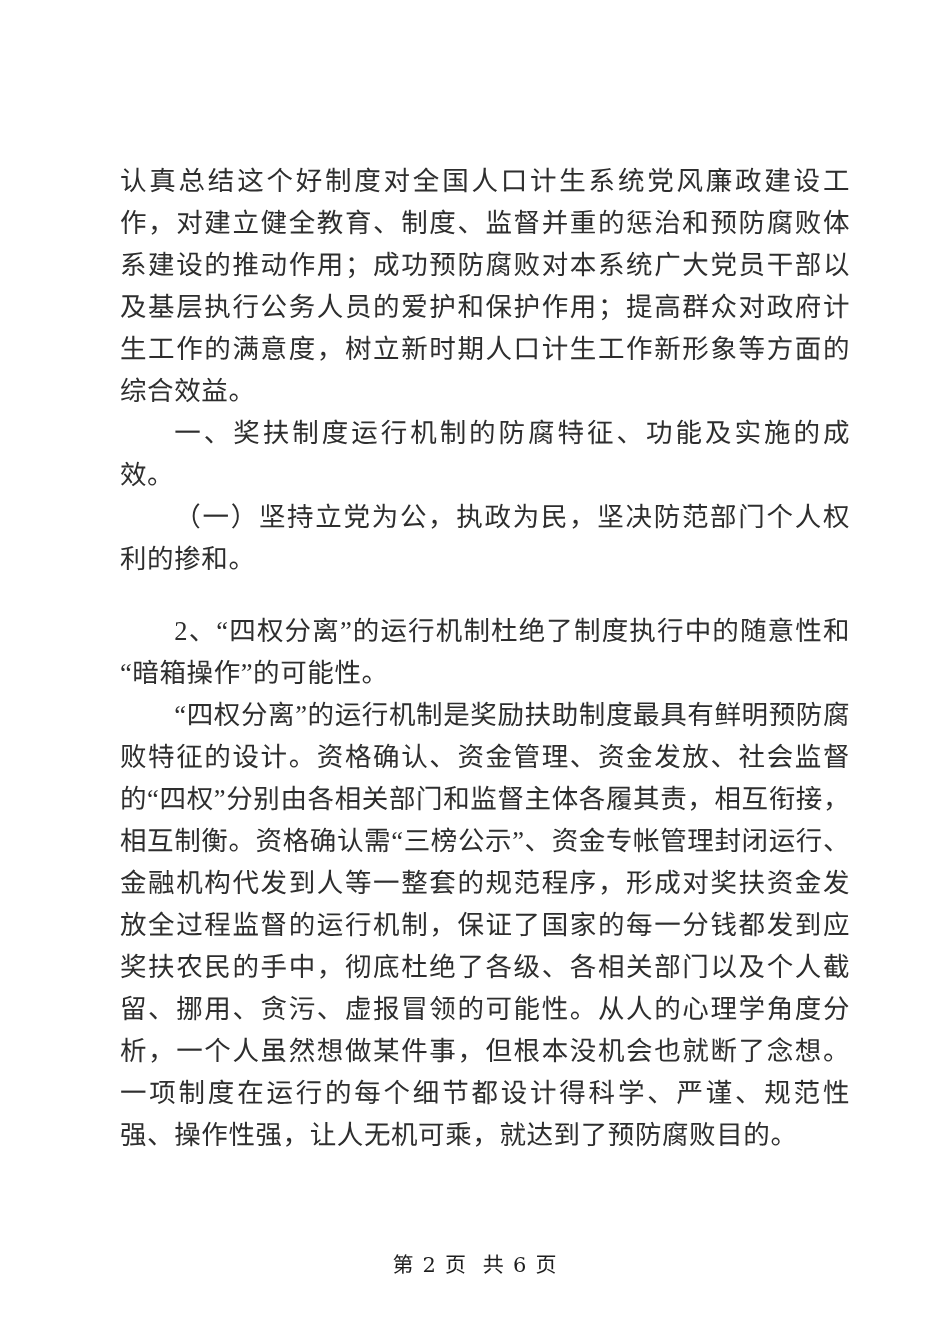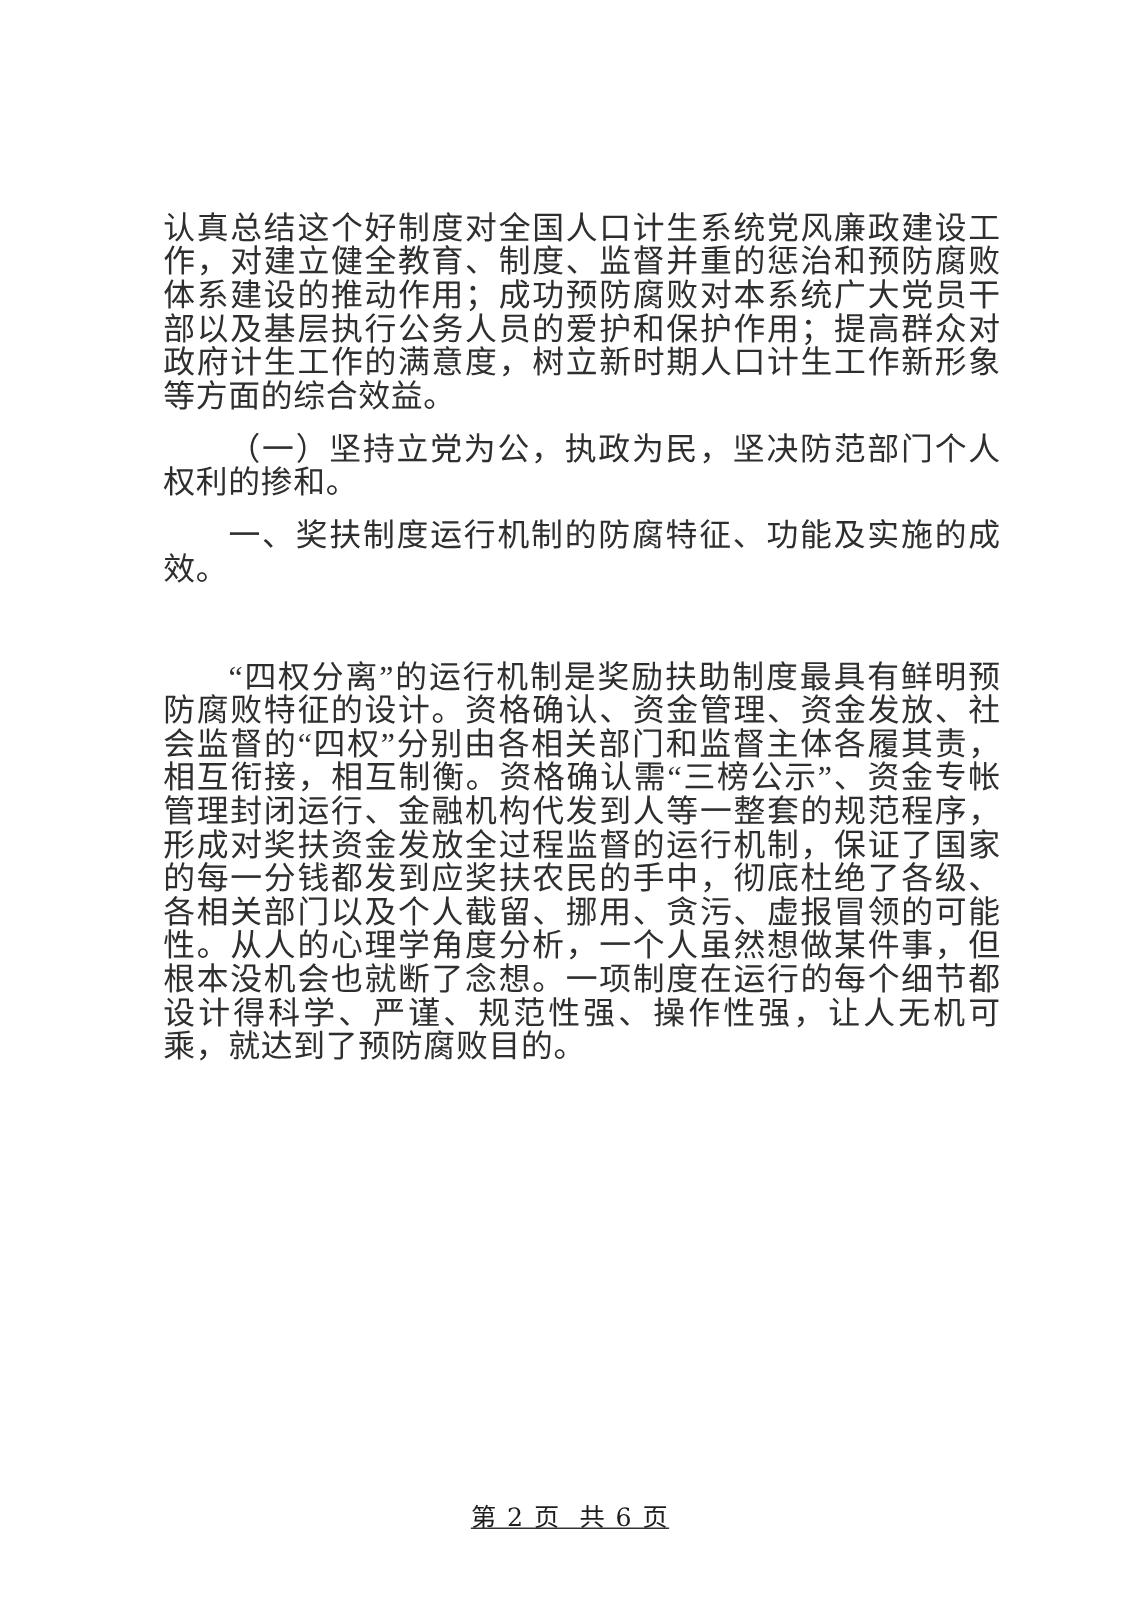--- a/index.html
+++ b/index.html
@@ -29,27 +29,27 @@
   .doc-body {
     position: absolute;
     left: 120px;
     top: 160px;
     width: 730px;
   }
 
   .para {
     font-family: "Liberation Serif", "DejaVu Serif", serif;
     font-size: 26.5px;
-    line-height: 28px;
+    line-height: 42px;
     color: #ララ;
     color: #2e2e2e;
     text-align: justify;
     text-justify: inter-character;
     letter-spacing: 0.6px;
-    margin: 16px;
+    margin: 0;
     font-weight: 400;
     -webkit-font-smoothing: antialiased;
   }
 
   
   .para.indent {
     text-indent: 2.05em;
   }
   .para.noindent {
     text-indent: 0;
@@ -60,47 +60,47 @@
     height: 30px;
   }
 
   
   .footer {
     position: absolute;
     left: 0;
     top: 1248px;
     width: 950px;
     text-align: center;
-    text-decoration: underline;
   }
   .footer-text {
     font-family: "DejaVu Serif", "Liberation Serif", serif;
     font-size: 21px;
     color: #1d1d1d;
     letter-spacing: 1.2px;
     white-space: pre;
   }
 </style>
 </head>
 <body>
 
 <div class="page">
 
   <div class="doc-body">
 
     <p class="para noindent">认真总结这个好制度对全国人口计生系统党风廉政建设工作，对建立健全教育、制度、监督并重的惩治和预防腐败体系建设的推动作用；成功预防腐败对本系统广大党员干部以及基层执行公务人员的爱护和保护作用；提高群众对政府计生工作的满意度，树立新时期人口计生工作新形象等方面的综合效益。</p>
 
+    <p class="para indent">一、奖扶制度运行机制的防腐特征、功能及实施的成效。</p>
+
     <p class="para indent">（一）坚持立党为公，执政为民，坚决防范部门个人权利的掺和。</p>
-
-    <p class="para indent">一、奖扶制度运行机制的防腐特征、功能及实施的成效。</p>
 
 
     <div class="gap-line"></div>
 
 
+    <p class="para indent">2、“四权分离”的运行机制杜绝了制度执行中的随意性和“暗箱操作”的可能性。</p>
 
     <p class="para indent">“四权分离”的运行机制是奖励扶助制度最具有鲜明预防腐败特征的设计。资格确认、资金管理、资金发放、社会监督的“四权”分别由各相关部门和监督主体各履其责，相互衔接，相互制衡。资格确认需“三榜公示”、资金专帐管理封闭运行、金融机构代发到人等一整套的规范程序，形成对奖扶资金发放全过程监督的运行机制，保证了国家的每一分钱都发到应奖扶农民的手中，彻底杜绝了各级、各相关部门以及个人截留、挪用、贪污、虚报冒领的可能性。从人的心理学角度分析，一个人虽然想做某件事，但根本没机会也就断了念想。一项制度在运行的每个细节都设计得科学、严谨、规范性强、操作性强，让人无机可乘，就达到了预防腐败目的。</p>
 
   </div>
 
   <div class="footer">
     <span class="footer-text">第 2 页  共 6 页</span>
   </div>
 
 </div>

